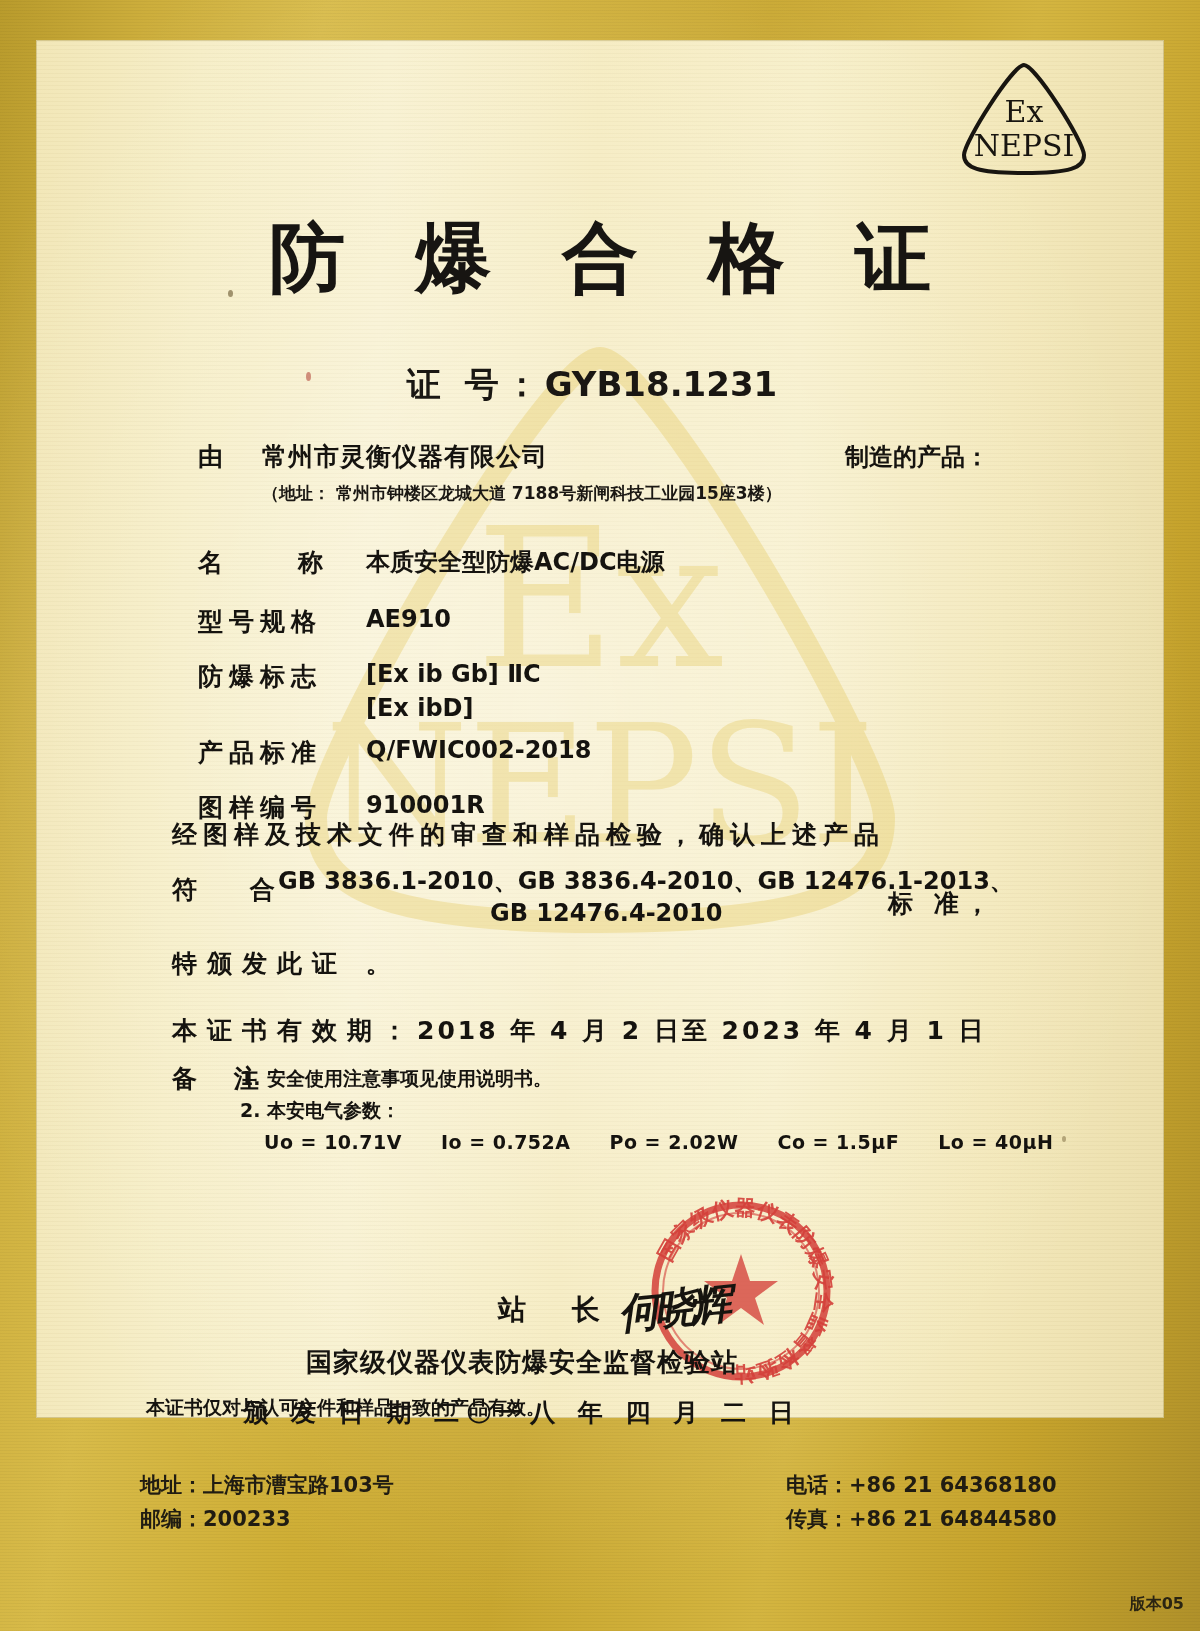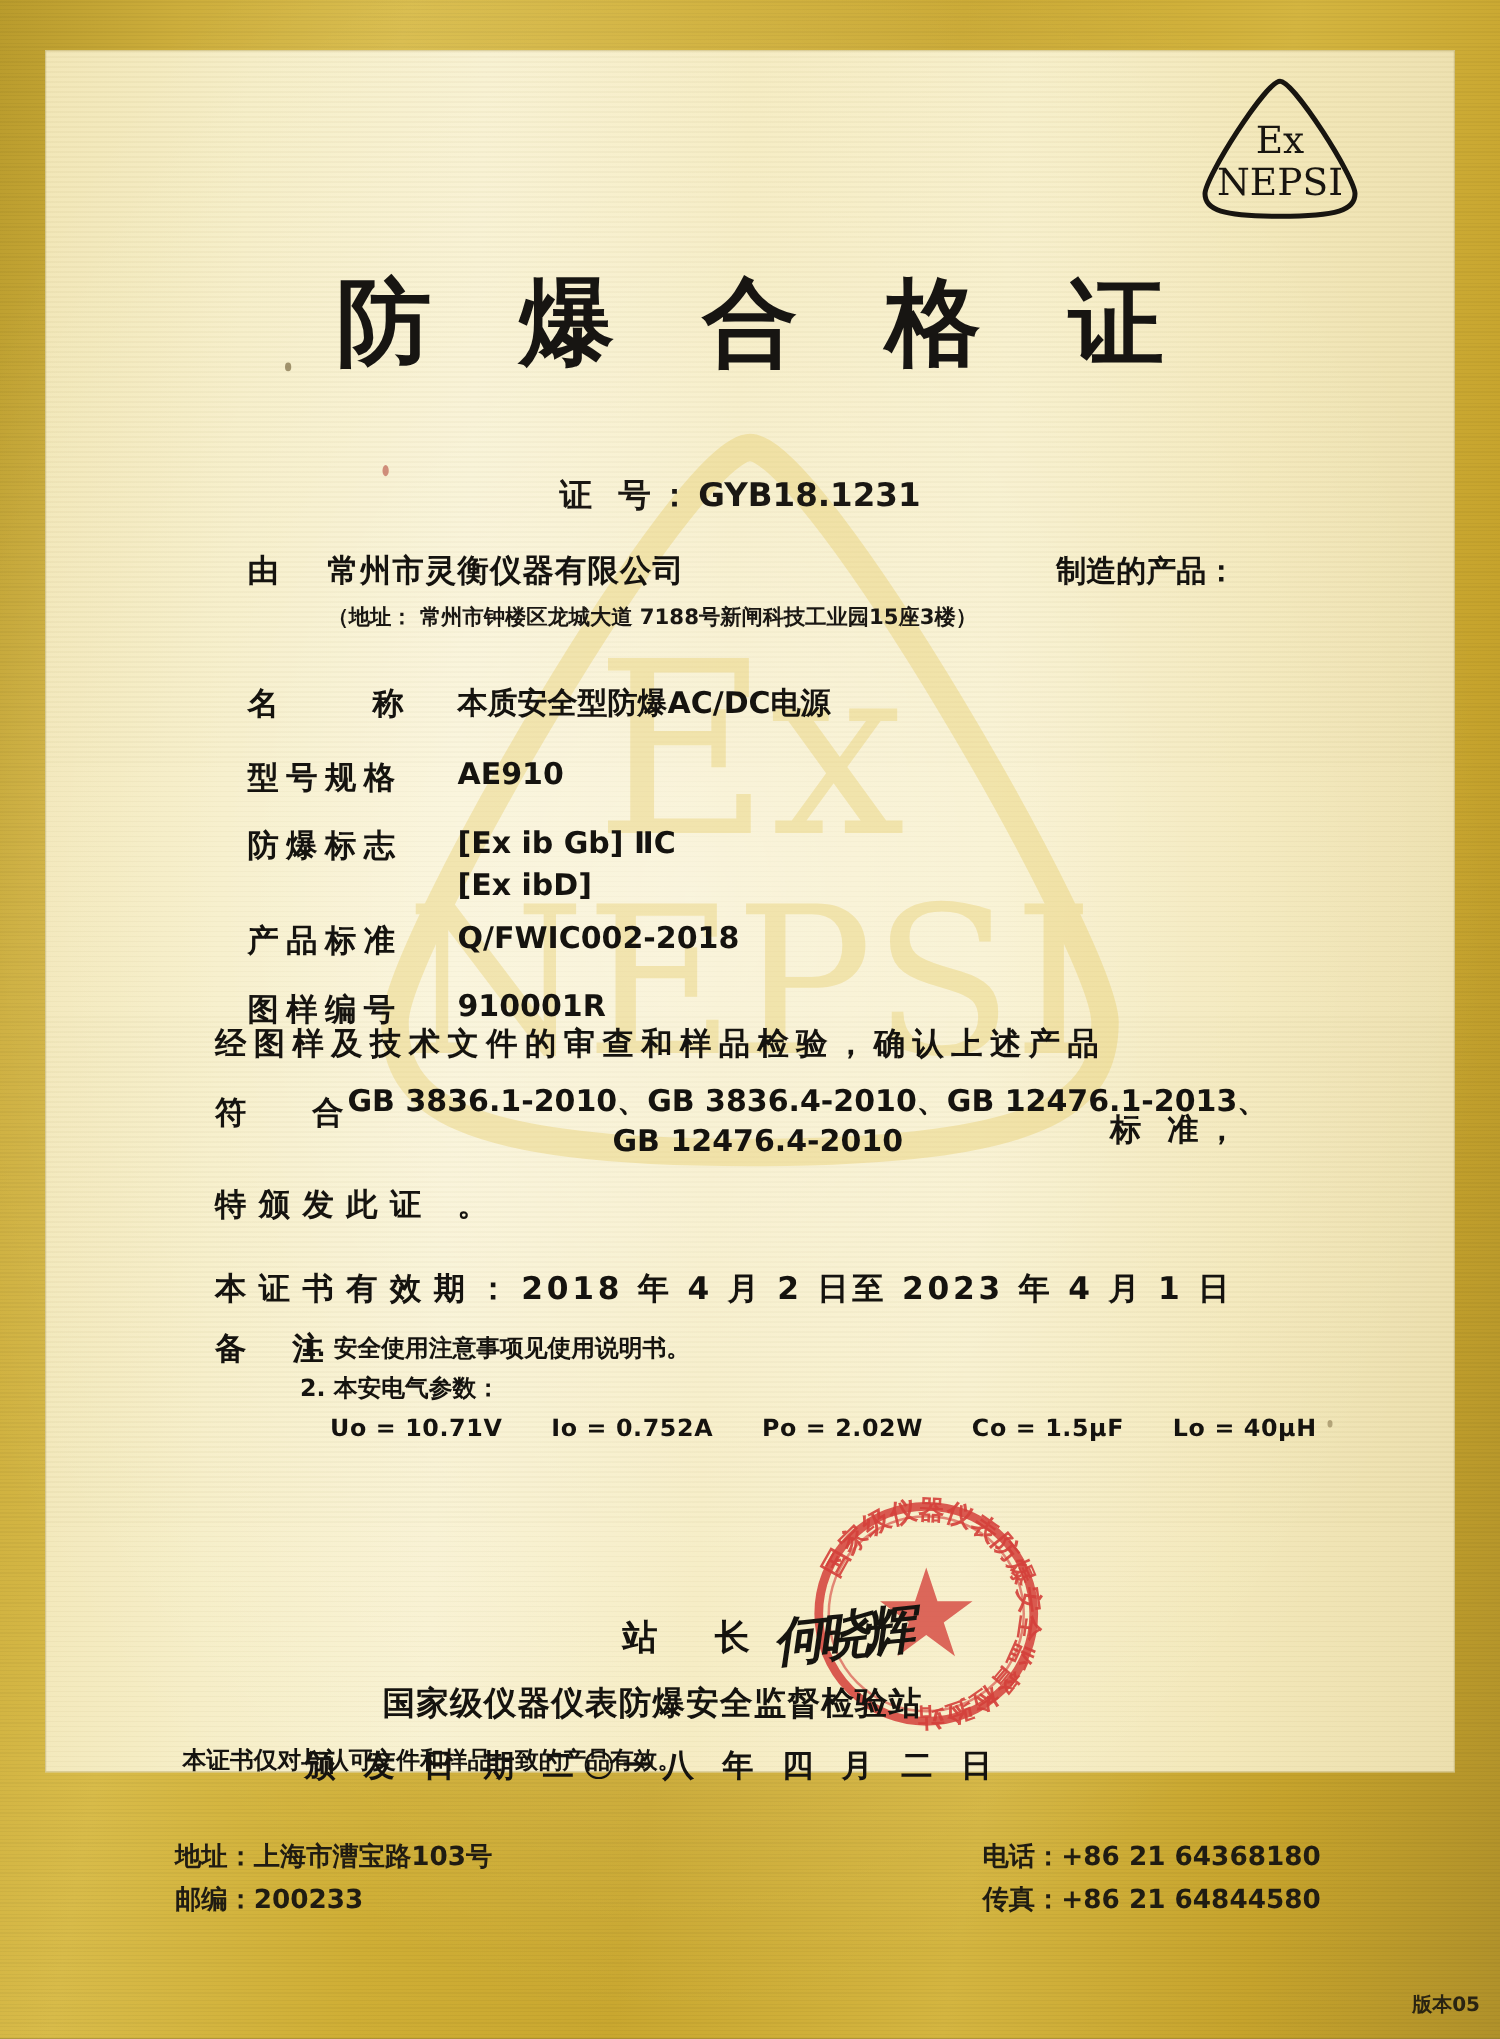--- a/index.html
+++ b/index.html
@@ -76,24 +76,24 @@
     font-family: "DejaVu Sans", "Liberation Sans", sans-serif;
     font-size: 76px;
     font-weight: bold;
     letter-spacing: 22px;
     color: #171512;
     text-indent: 22px;
   }
   .cert-number {
     position: absolute;
     left: 0;
-    top: 379px;
+    top: 362px;
     width: 1184px;
     text-align: center;
-    font-size: 26px;
+    font-size: 34px;
     font-weight: bold;
     color: #1a1713;
   }
   .cert-number .lbl { letter-spacing: 6px; }
 
   
   .body-area {
     position: absolute;
     left: 0;
     top: 440px;

